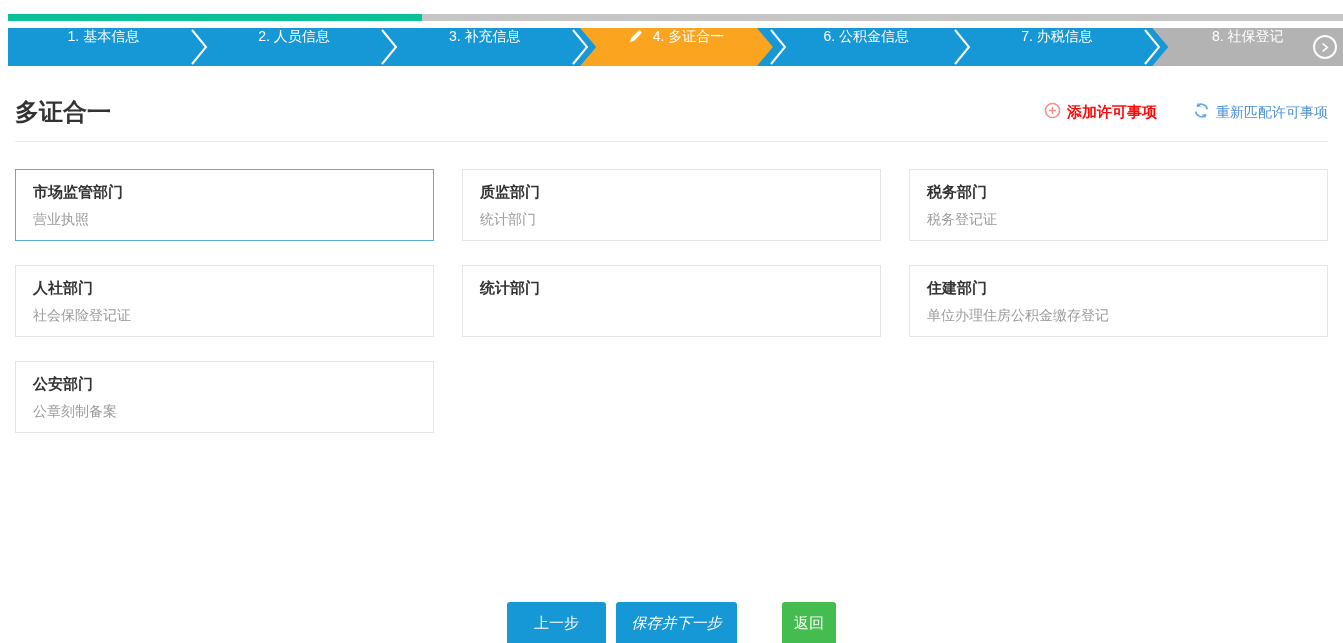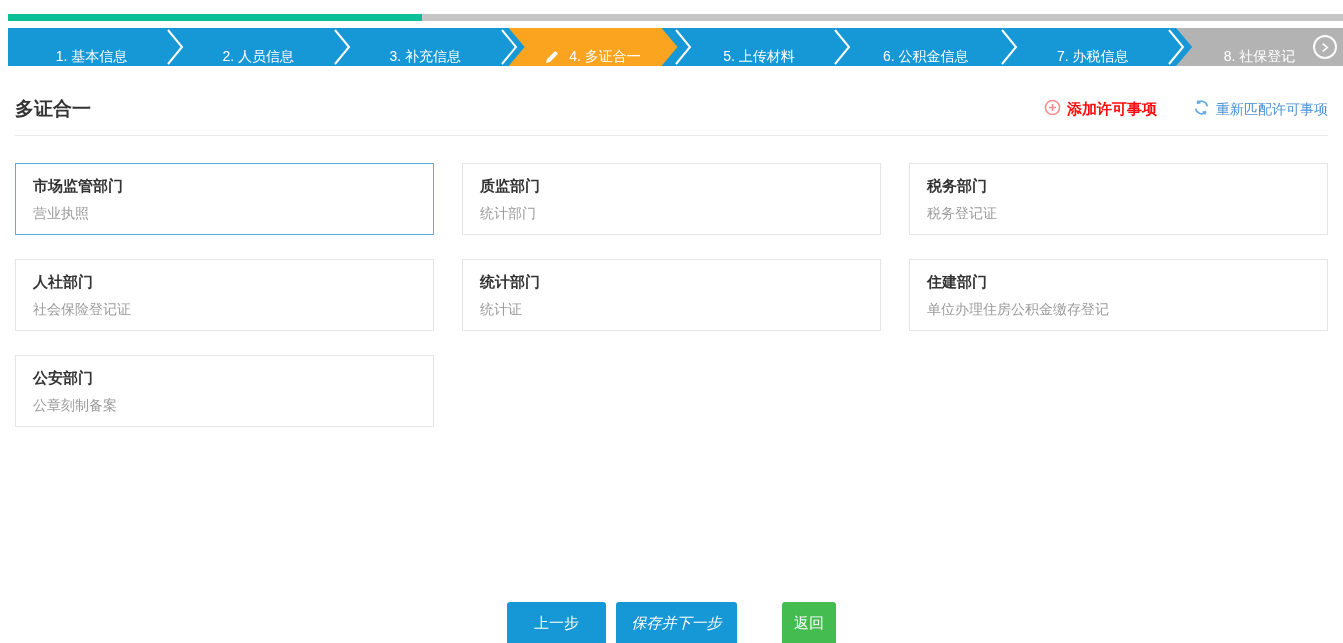--- a/index.html
+++ b/index.html
@@ -5,37 +5,37 @@
   html,body{margin:0;padding:0;}
   body{
     width:1343px;height:643px;background:#ffffff;overflow:hidden;
     font-family:"Liberation Sans","DejaVu Sans",sans-serif;position:relative;
   }
   
   .progress-track{margin:14px 0 0 8px;height:7px;background:#c6c6c6;position:relative;}
   .progress-fill{height:100%;background:#0bbf96;width:0;}
   
   .steps{margin-left:8px;margin-top:7px;height:38px;display:flex;background:#1697d6;position:relative;}
-  .step{flex:1;position:relative;display:flex;align-items:flex-end;justify-content:center;
+  .step{flex:1;position:relative;display:flex;align-items:flex-start;justify-content:center;
         color:#fff;font-size:14px;cursor:pointer;}
   .step-label{position:relative;z-index:4;white-space:nowrap;}
   .sep{position:absolute;right:-11px;top:0;height:38px;width:22px;z-index:3;pointer-events:none;}
   .step.current::before{content:"";position:absolute;top:0;bottom:0;left:0;right:-2px;background:#faa41f;
         clip-path:polygon(0 0,calc(100% - 16px) 0,100% 50%,calc(100% - 16px) 100%,0 100%,16px 50%);z-index:2;}
   .step.current .sep{right:-18px;}
   .step.disabled::before{content:"";position:absolute;top:0;bottom:0;left:0;right:0;background:#b3b3b3;
         clip-path:polygon(0 0,100% 0,100% 100%,0 100%,16px 50%);z-index:1;}
   .pencil{position:relative;z-index:4;display:flex;margin-right:9px;}
   .next-circle{position:absolute;right:6px;top:50%;transform:translateY(-50%);
         width:20px;height:20px;border:2px solid rgba(255,255,255,.95);border-radius:50%;
         display:flex;align-items:center;justify-content:center;z-index:4;cursor:pointer;}
   
   .content{padding:0 15px;}
   .title-row{display:flex;justify-content:space-between;align-items:center;margin-top:30px;}
-  .page-title{font-size:19px;font-weight:bold;color:#333;margin:0;}
+  .page-title{font-size:24px;font-weight:bold;color:#333;margin:0;}
   .links{display:flex;align-items:center;gap:36px;}
   .link{display:flex;align-items:flex-end;gap:6px;cursor:pointer;white-space:nowrap;}
   .link-add{color:#fe0b0b;font-weight:bold;font-size:15px;}
   .link-rematch{color:#4a90d6;font-size:14px;}
   .divider{border-bottom:1px solid #eaeaea;margin-top:13px;}
   
   .cards{margin-top:27px;display:grid;grid-template-columns:repeat(3,1fr);gap:24px 28px;}
   .card{height:72px;border:1px solid #e5e5e5;box-sizing:border-box;padding:13px 17px;background:#fff;cursor:pointer;}
   .card.selected{border-color:#58ace2;}
   .card-dept{font-size:15px;font-weight:bold;color:#333;}
@@ -74,26 +74,20 @@
           <polyline points="4,2 18,19 4,36" fill="none" stroke="#ffffff" stroke-width="2"></polyline>
         </svg></span>
   </div>
   <div class="step current">
     <span class="pencil">
         <svg width="17" height="17" viewBox="0 0 20 20">
           <path d="M3.5 16.5 L4.8 11.8 L13.2 3.4 A1.8 1.8 0 0 1 15.8 3.4 L16.6 4.2 A1.8 1.8 0 0 1 16.6 6.8 L8.2 15.2 Z" fill="#ffffff"></path>
         </svg>
       </span>
     <span class="step-label">4. 多证合一</span>
-    <span class="sep"><svg width="22" height="38" viewBox="0 0 22 38">
-          <polyline points="4,2 18,19 4,36" fill="none" stroke="#ffffff" stroke-width="2"></polyline>
-        </svg></span>
-  </div>
-  <div class="step upcoming">
-    <span class="step-label">5. 上传材料</span>
     <span class="sep"><svg width="22" height="38" viewBox="0 0 22 38">
           <polyline points="4,2 18,19 4,36" fill="none" stroke="#ffffff" stroke-width="2"></polyline>
         </svg></span>
   </div>
   <div class="step upcoming">
     <span class="step-label">6. 公积金信息</span>
     <span class="sep"><svg width="22" height="38" viewBox="0 0 22 38">
           <polyline points="4,2 18,19 4,36" fill="none" stroke="#ffffff" stroke-width="2"></polyline>
         </svg></span>
   </div>
@@ -149,21 +143,20 @@
     <div class="card">
       <div class="card-dept">税务部门</div>
       <div class="card-cert">税务登记证</div>
     </div>
     <div class="card">
       <div class="card-dept">人社部门</div>
       <div class="card-cert">社会保险登记证</div>
     </div>
     <div class="card">
       <div class="card-dept">统计部门</div>
-      <div class="card-cert">统计证</div>
     </div>
     <div class="card">
       <div class="card-dept">住建部门</div>
       <div class="card-cert">单位办理住房公积金缴存登记</div>
     </div>
     <div class="card">
       <div class="card-dept">公安部门</div>
       <div class="card-cert">公章刻制备案</div>
     </div>
   </div>

